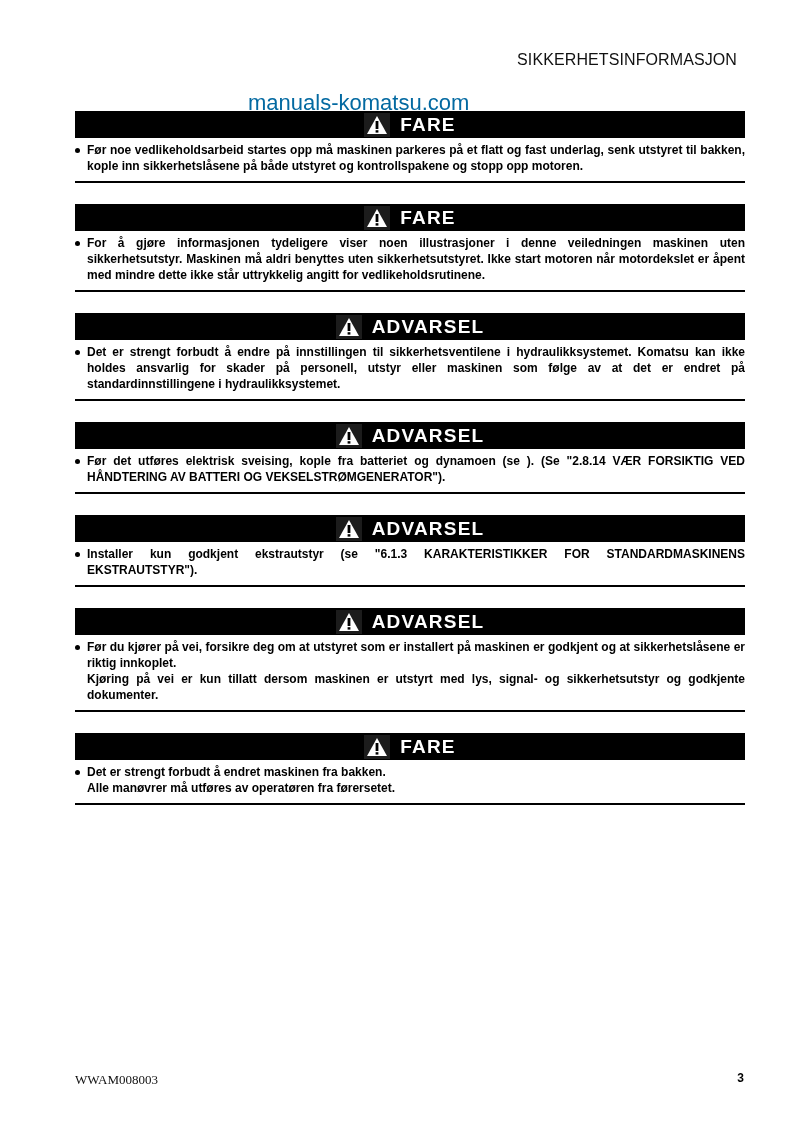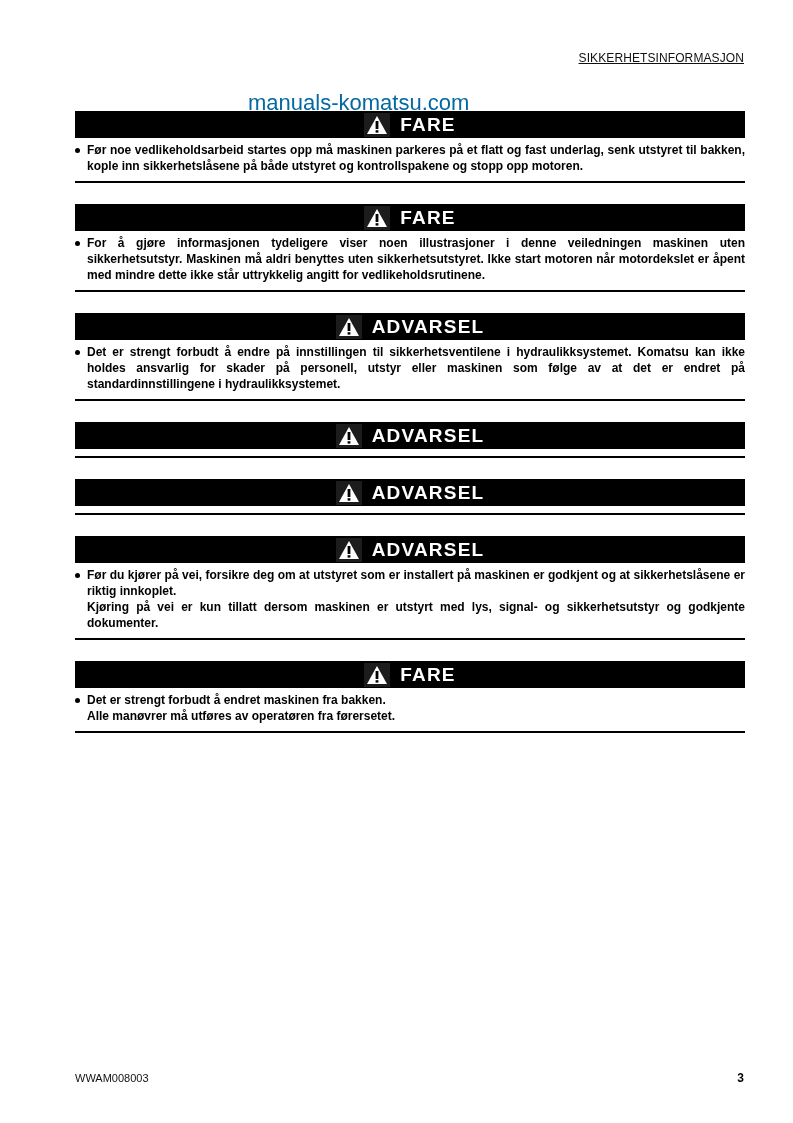--- a/index.html
+++ b/index.html
@@ -11,25 +11,24 @@
       width: 793px;
       height: 1123px;
       position: relative;
       overflow: hidden;
       font-family: "Liberation Sans", "DejaVu Sans", sans-serif;
       color: #000;
     }
     .running-header {
       position: absolute;
       top: 51px;
-      right: 49px;
-      font-size: 12px;
+      right: 56px;
+      font-size: 16px;
       letter-spacing: 0.1px;
       color: #111;
-      text-decoration: underline;
     }
     .watermark {
       position: absolute;
       left: 248px;
       top: 92px;
       font-size: 22px;
       line-height: 22px;
       color: #0369a1;
       z-index: 1;
       white-space: nowrap;
@@ -95,22 +94,23 @@
     }
     .rule {
       margin-top: 7px;
       height: 2px;
       background: #000;
     }
     .footer-code {
       position: absolute;
       left: 75px;
       top: 1072px;
-      font-size: 11px;
+      font-size: 13px;
       color: #111;
+      font-family: Liberation Serif, serif;
     }
     .footer-page {
       position: absolute;
       right: 49px;
       top: 1071px;
       font-size: 12px;
       font-weight: bold;
     }
   </style>
 </head>
@@ -186,33 +186,45 @@
     <div class="notice-bar">
       <span class="notice-icon">
         <svg width="22" height="20" viewBox="0 0 22 20">
             <polygon points="11,1 21,19 1,19" fill="#fff"></polygon>
             <rect x="9.6" y="6" width="2.8" height="8" fill="#000"></rect>
             <rect x="9.6" y="15.2" width="2.8" height="2.4" fill="#000"></rect>
           </svg>
       </span>
       <span class="notice-title">ADVARSEL</span>
     </div>
-    <div class="rule"></div>
-  </div>
-
-  <div class="notice">
-    <div class="notice-bar">
-      <span class="notice-icon">
-        <svg width="22" height="20" viewBox="0 0 22 20">
-            <polygon points="11,1 21,19 1,19" fill="#fff"></polygon>
-            <rect x="9.6" y="6" width="2.8" height="8" fill="#000"></rect>
-            <rect x="9.6" y="15.2" width="2.8" height="2.4" fill="#000"></rect>
-          </svg>
-      </span>
-      <span class="notice-title">ADVARSEL</span>
+    <div class="notice-body">
+      <div class="notice-item">
+        <span class="bullet"></span>
+        <span class="para">Før det utføres elektrisk sveising, kople fra batteriet og dynamoen (se ). (Se "2.8.14 VÆR FORSIKTIG VED HÅNDTERING AV BATTERI OG VEKSELSTRØMGENERATOR").</span>
+      </div>
+    </div>
+    <div class="rule"></div>
+  </div>
+
+  <div class="notice">
+    <div class="notice-bar">
+      <span class="notice-icon">
+        <svg width="22" height="20" viewBox="0 0 22 20">
+            <polygon points="11,1 21,19 1,19" fill="#fff"></polygon>
+            <rect x="9.6" y="6" width="2.8" height="8" fill="#000"></rect>
+            <rect x="9.6" y="15.2" width="2.8" height="2.4" fill="#000"></rect>
+          </svg>
+      </span>
+      <span class="notice-title">ADVARSEL</span>
+    </div>
+    <div class="notice-body">
+      <div class="notice-item">
+        <span class="bullet"></span>
+        <span class="para">Installer kun godkjent ekstrautstyr (se "6.1.3 KARAKTERISTIKKER FOR STANDARDMASKINENS EKSTRAUTSTYR").</span>
+      </div>
     </div>
     <div class="rule"></div>
   </div>
 
   <div class="notice">
     <div class="notice-bar">
       <span class="notice-icon">
         <svg width="22" height="20" viewBox="0 0 22 20">
             <polygon points="11,1 21,19 1,19" fill="#fff"></polygon>
             <rect x="9.6" y="6" width="2.8" height="8" fill="#000"></rect>

